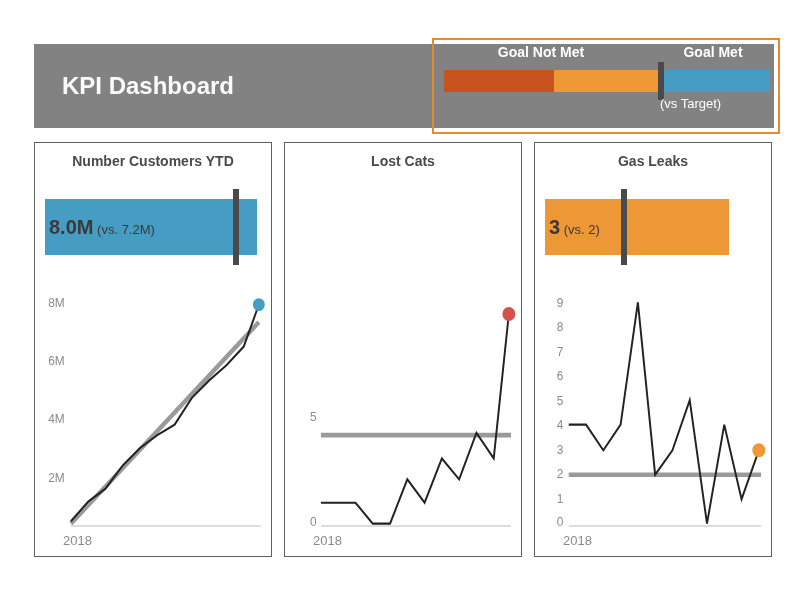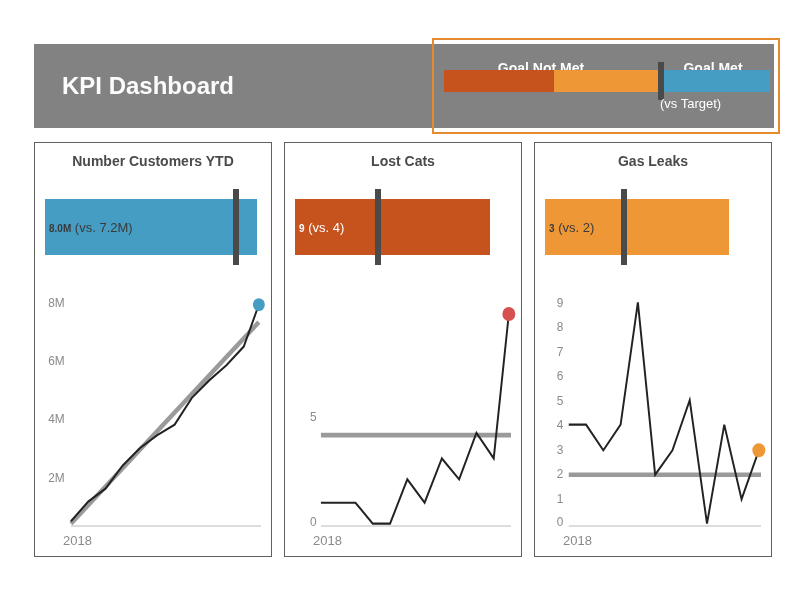--- a/index.html
+++ b/index.html
@@ -6,42 +6,42 @@
   body { font-family: Arial, Helvetica, sans-serif; background: #fff; width: 809px; height: 600px; position: relative; overflow: hidden; }
   .header {
     position: absolute; left: 34px; top: 44px; width: 740px; height: 84px;
     background: #828282; display: flex; align-items: center;
   }
   .header-title { color: #fcfcfc; font-size: 24px; font-weight: 600; padding-left: 28px; }
   .legend-box {
     position: absolute; left: 432px; top: 38px; width: 348px; height: 96px;
     border: 2px solid #e58a2f; background: transparent;
   }
-  .legend-inner { position: relative; width: 100%; height: 100%; padding-top: 20px; }
+  .legend-inner { position: relative; width: 100%; height: 100%; padding-top: 4px; }
   .legend-labels { display: flex; font-size: 14px; color: #fff; font-weight: 600; }
   .legend-label-notmet { flex: 0 0 214px; text-align: center; }
   .legend-label-met { flex: 1; text-align: center; }
   .legend-bar { position: absolute; left: 10px; top: 30px; width: 326px; height: 22px; }
   .legend-seg { position: absolute; top: 0; bottom: 0; }
   .legend-seg.dark { left: 0; width: 110px; background: #c6521d; }
   .legend-seg.light { left: 110px; width: 104px; background: #ee9736; }
   .legend-seg.blue { left: 220px; width: 106px; background: #459dc3; }
   .legend-marker { position: absolute; left: 214px; top: -8px; width: 6px; height: 38px; background: #4a4a4a; }
   .legend-sub { position: absolute; left: 226px; top: 56px; font-size: 13px; color: #fff; }
   .cards { position: absolute; left: 34px; top: 142px; width: 740px; display: flex; gap: 12px; }
   .card { border: 1px solid #606060; background: #fff; width: 238px; height: 415px; position: relative; }
   .card-title { text-align: center; font-size: 14px; font-weight: 700; color: #4a4a4a; padding-top: 10px; }
   .bullet { position: absolute; left: 0px; top: 56px; width: 100%; height: 56px; }
   .bullet-bar { position: absolute; top: 0; height: 56px; left: 10px; }
   .bullet-bar.blue { background: #459dc3; }
   .bullet-bar.dorange { background: #c6521d; }
   .bullet-bar.lorange { background: #ee9736; }
   .bullet-marker { position: absolute; top: -10px; width: 6px; height: 76px; background: #4a4a4a; }
   .bullet-label { position: absolute; left: 14px; top: 50%; transform: translateY(-50%); font-size: 13px; color: #3a3a3a; white-space: nowrap; }
-  .bullet-label b { font-weight: 700; font-size: 10px; }
+  .bullet-label b { font-weight: 700; font-size: 20px; }
   .bullet-label.light, .bullet-label.light b { color: #fff; }
   .chart { position: absolute; left: 10px; right: 10px; top: 150px; bottom: 30px; }
   .chart svg { width: 100%; height: 100%; overflow: visible; }
   .axis-text { font-size: 11px; fill: #8a8a8a; }
   .year { position: absolute; left: 28px; bottom: 8px; font-size: 13px; color: #8a8a8a; text-align: right; }
 </style>
 </head>
 <body>
 
 <div class="header">
@@ -88,27 +88,20 @@
 
         <polyline points="24,196 40,179 56,168 72,148 88,133 104,122 120,113 136,90 152,75 168,62 184,46 198,10" fill="none" stroke="#222" stroke-width="1.8"></polyline>
         <circle cx="198" cy="10" r="5.5" fill="#459dc3"></circle>
       </svg>
     </div>
     <div class="year">2018</div>
   </div>
 
   <div class="card">
     <div class="card-title">Lost Cats</div>
-    <div class="bullet">
-      <div class="bullet-bar dorange" style="width:195px"></div>
-      <div class="bullet-marker" style="left:90px"></div>
-      <div class="bullet-label light">
-        <b>9</b><span> (vs. 4)</span>
-      </div>
-    </div>
     <div class="chart">
       <svg viewBox="0 0 200 200" preserveAspectRatio="none">
         <text x="14" y="110" class="axis-text">5</text>
         <text x="14" y="200" class="axis-text">0</text>
         <line x1="24" y1="200" x2="200" y2="200" stroke="#bbb" stroke-width="1"></line>
 
         <line x1="24" y1="122" x2="200" y2="122" stroke="#9a9a9a" stroke-width="4"></line>
         <polyline points="24,180 40,180 56,180 72,198 88,198 104,160 120,180 136,142 152,160 168,120 184,142 198,18" fill="none" stroke="#222" stroke-width="1.8"></polyline>
         <circle cx="198" cy="18" r="6" fill="#d65050"></circle>
       </svg>

